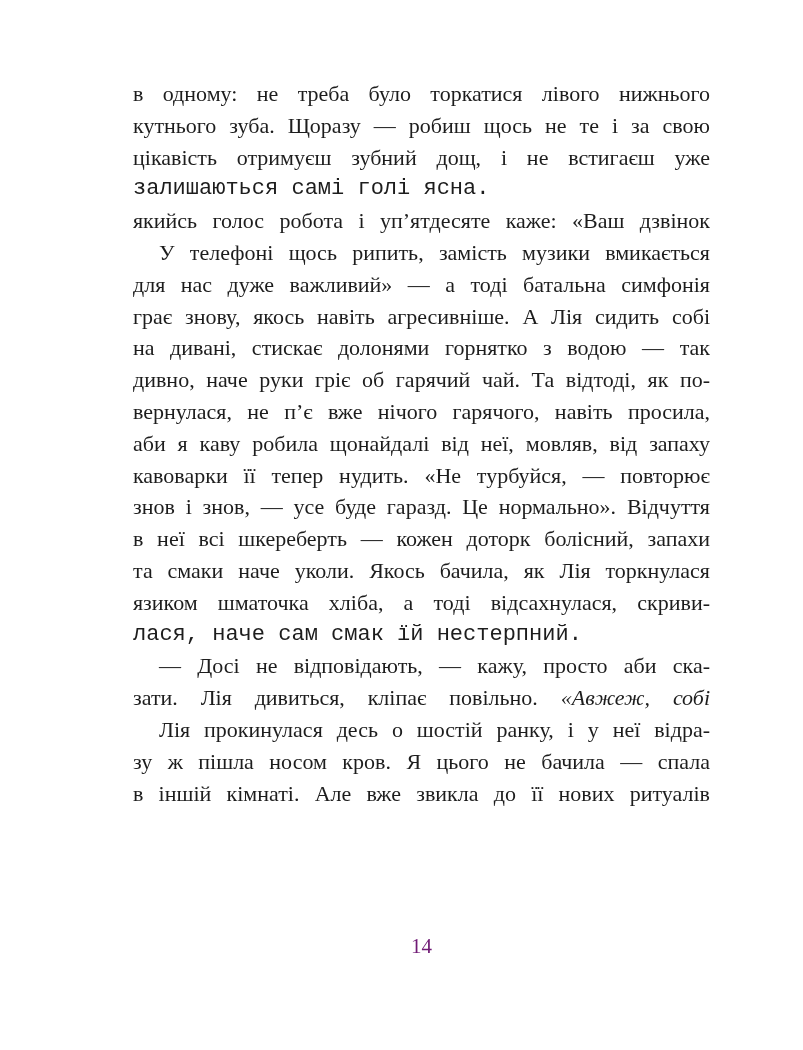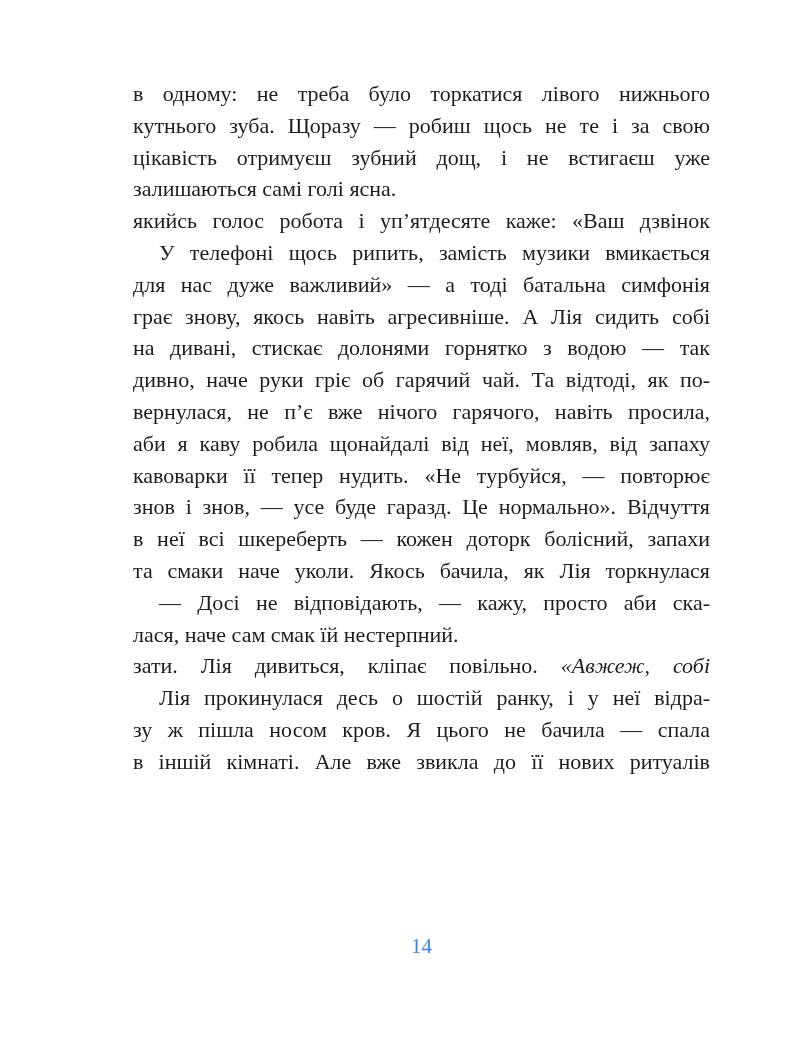--- a/index.html
+++ b/index.html
@@ -21,34 +21,35 @@
     line-height: 31.8px;
     hyphens: none;
   }
   .line {
     text-align: justify;
     text-align-last: justify;
   }
   .line.last {
     text-align: left;
     text-align-last: left;
+    font-family: Liberation Mono, monospace;
   }
   .line.indent {
     text-indent: 26px;
   }
   .line em { font-style: italic; }
   .page-number {
     position: absolute;
     left: 133px;
     top: 930px;
     width: 577px;
     text-align: center;
     font-size: 21px;
     line-height: 32px;
-    color: #3b82f6;
+    color: #701a75;
   }
 </style>
 </head>
 <body>
 
 <div class="page">
   <div class="text-block">
       <div class="line"><span>в одному: не треба було торкатися лівого нижнього</span></div>
       <div class="line"><span>кутнього зуба. Щоразу — робиш щось не те і за свою</span></div>
       <div class="line"><span>цікавість отримуєш зубний дощ, і не встигаєш уже</span></div>
@@ -58,21 +59,22 @@
       <div class="line"><span>для нас дуже важливий» — а тоді батальна симфонія</span></div>
       <div class="line"><span>грає знову, якось навіть агресивніше. А Лія сидить собі</span></div>
       <div class="line"><span>на дивані, стискає долонями горнятко з водою — так</span></div>
       <div class="line"><span>дивно, наче руки гріє об гарячий чай. Та відтоді, як по-</span></div>
       <div class="line"><span>вернулася, не п’є вже нічого гарячого, навіть просила,</span></div>
       <div class="line"><span>аби я каву робила щонайдалі від неї, мовляв, від запаху</span></div>
       <div class="line"><span>кавоварки її тепер нудить. «Не турбуйся, — повторює</span></div>
       <div class="line"><span>знов і знов, — усе буде гаразд. Це нормально». Відчуття</span></div>
       <div class="line"><span>в неї всі шкереберть — кожен доторк болісний, запахи</span></div>
       <div class="line"><span>та смаки наче уколи. Якось бачила, як Лія торкнулася</span></div>
+      <div class="line"><span>язиком шматочка хліба, а тоді відсахнулася, скриви-</span></div>
+      <div class="line last"><span>лася, наче сам смак їй нестерпний.</span></div>
       <div class="line indent"><span>— Досі не відповідають, — кажу, просто аби ска-</span></div>
-      <div class="line last"><span>лася, наче сам смак їй нестерпний.</span></div>
       <div class="line"><span>зати. Лія дивиться, кліпає повільно. </span><em>«Авжеж, собі</em></div>
       <div class="line indent"><span>Лія прокинулася десь о шостій ранку, і у неї відра-</span></div>
       <div class="line"><span>зу ж пішла носом кров. Я цього не бачила — спала</span></div>
       <div class="line"><span>в іншій кімнаті. Але вже звикла до її нових ритуалів</span></div>
     </div>
   <div class="page-number">14</div>
 </div>
 
 </body></html>

